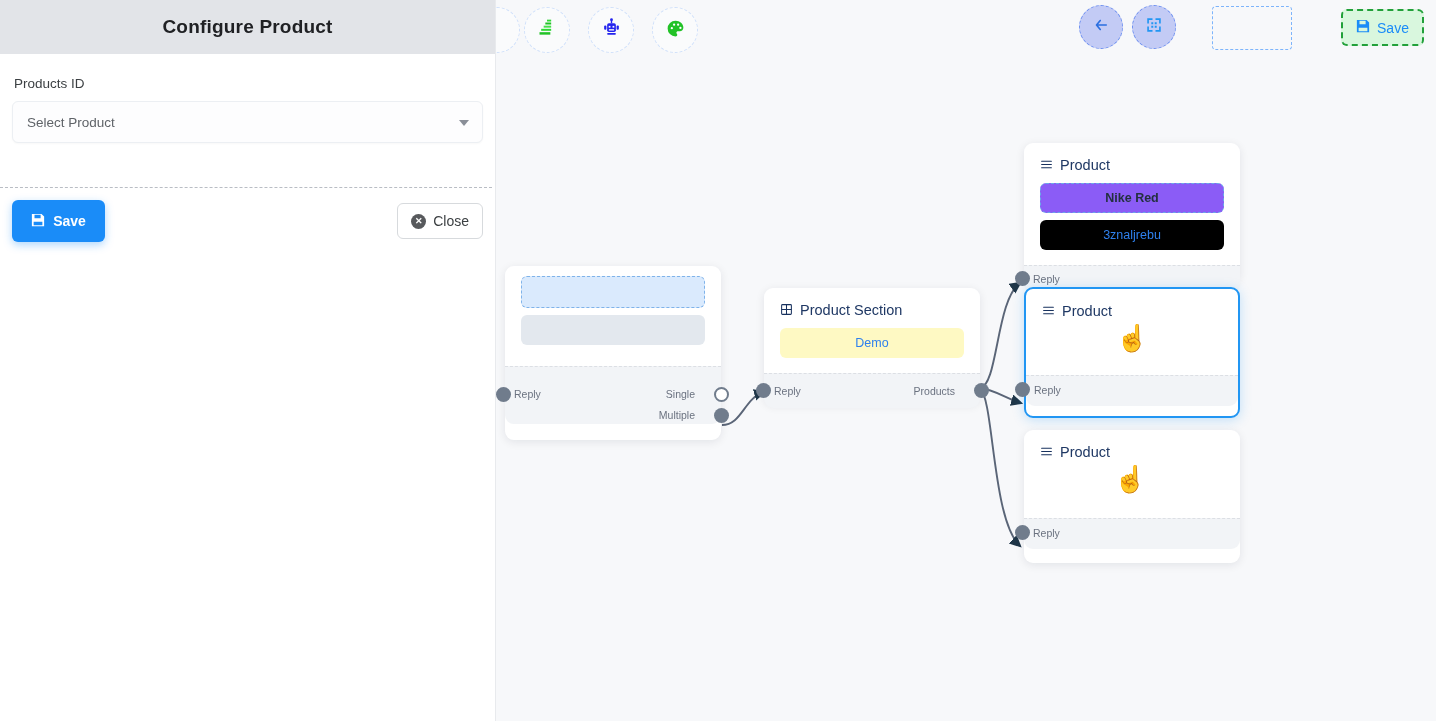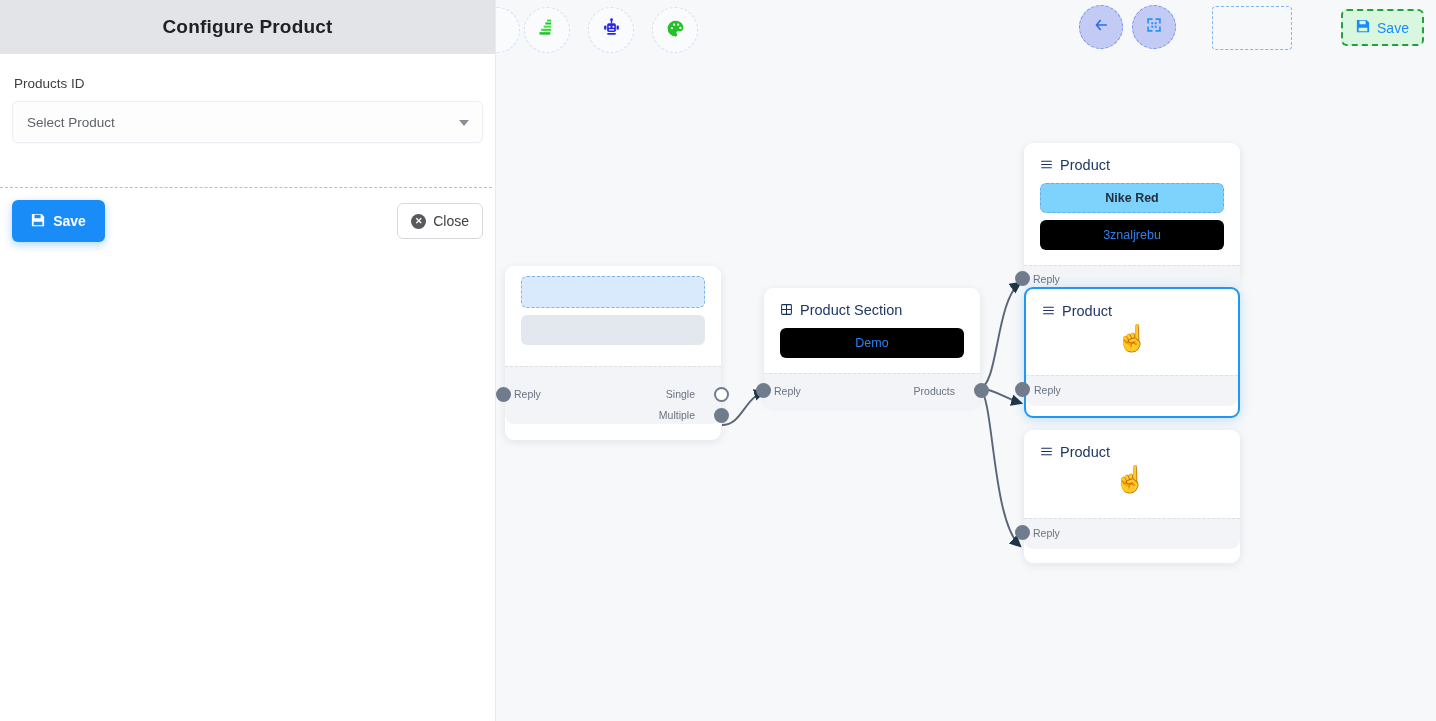--- a/index.html
+++ b/index.html
@@ -162,32 +162,32 @@
     background: #ffffff; border: 2px solid #707c8c;
   }
   .chip {
     border-radius: 6px;
     height: 30px;
     display: flex; align-items: center; justify-content: center;
     font-size: 12.5px;
     margin-bottom: 7px;
   }
   .chip.dashed-blue {
-    background: #7dd3fc; border: 1px dashed #6aa9e8;
+    background: #8b5cf6; border: 1px dashed #6aa9e8;
     color: #23303f; font-weight: bold;
   }
   .chip.grey-blue {
     background: #000000; color: #2f80ed;
   }
   .chip.empty-dashed {
     background: #daeafd; border: 1px dashed #7fb3ea;
     height: 32px;
   }
   .chip.empty-grey { background: #e3e8ee; height: 30px; }
-  .chip.demo { background: #000000; color: #2f80ed; }
+  .chip.demo { background: #fef9c3; color: #2f80ed; }
   .hand-cursor {
     position: absolute;
     font-size: 26px; line-height: 1;
     color: #2c2c2c;
     pointer-events: none;
   }
   svg.edges {
     position: absolute; left: 0; top: 0;
     width: 940px; height: 721px;
     pointer-events: none;

